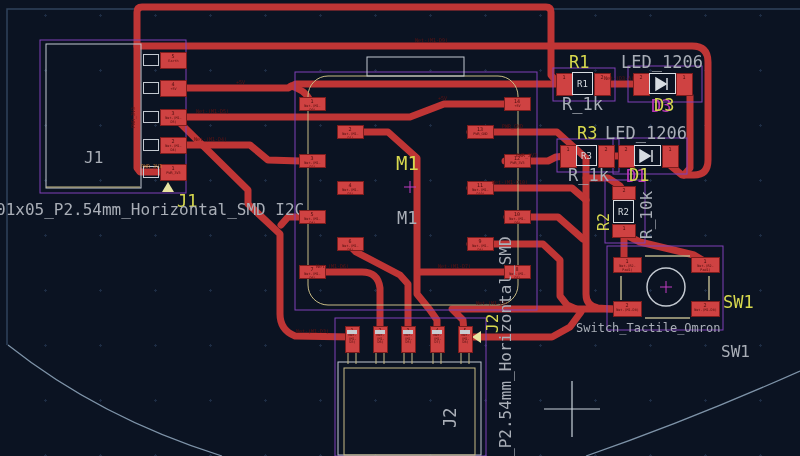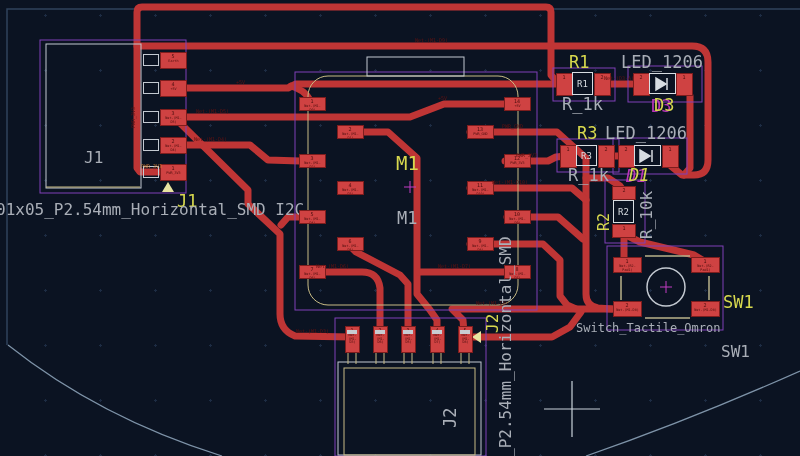--- a/index.html
+++ b/index.html
@@ -120,21 +120,21 @@
   <div class="lbl gray" style="left:397px;top:210px;font-size:17px;">M1</div>
 
   <div class="lbl yel" style="left:569px;top:54px;font-size:17px;">R1</div>
   <div class="lbl gray" style="left:621px;top:54px;font-size:17px;">LED_1206</div>
   <div class="lbl gray" style="left:562px;top:96px;font-size:17px;">R_1k</div>
   <div class="lbl yel mag-shadow" style="left:654px;top:97px;font-size:17px;z-index:9;">D3</div>
 
   <div class="lbl yel" style="left:577px;top:125px;font-size:17px;z-index:8;">R3</div>
   <div class="lbl gray" style="left:605px;top:125px;font-size:17px;">LED_1206</div>
   <div class="lbl gray" style="left:568px;top:167px;font-size:17px;">R_1k</div>
-  <div class="lbl yel mag-shadow" style="left:629px;top:167px;font-size:17px;z-index:9;font-style:italic;">D1</div>
+  <div class="lbl yel mag-shadow" style="left:629px;top:167px;font-size:17px;z-index:9;">D1</div>
 
   <div class="lbl yel rot" style="left:597px;top:231px;font-size:15px;">R2</div>
   <div class="lbl gray rot" style="left:639px;top:239px;font-size:16px;">R_10k</div>
 
   <div class="lbl yel" style="left:723px;top:294px;font-size:17px;">SW1</div>
   <div class="lbl gray" style="left:576px;top:322px;font-size:12px;z-index:8;">Switch_Tactile_Omron</div>
   <div class="lbl gray" style="left:721px;top:344px;font-size:16px;">SW1</div>
 
   <div class="lbl yel rot" style="left:485px;top:333px;font-size:16px;z-index:8;">J2</div>
   <div class="lbl gray rot" style="left:442px;top:428px;font-size:17px;">J2</div>

